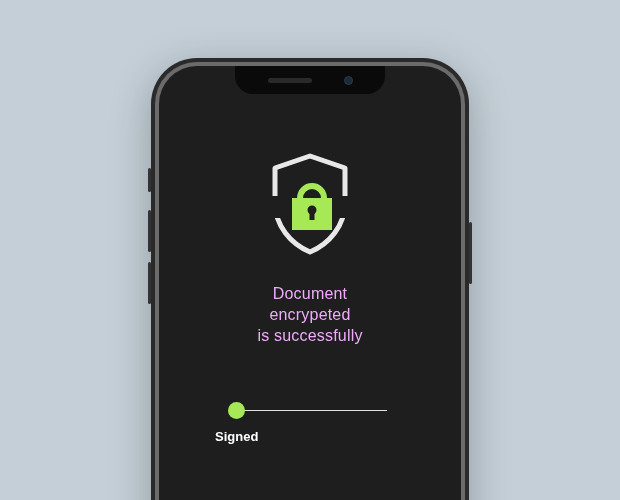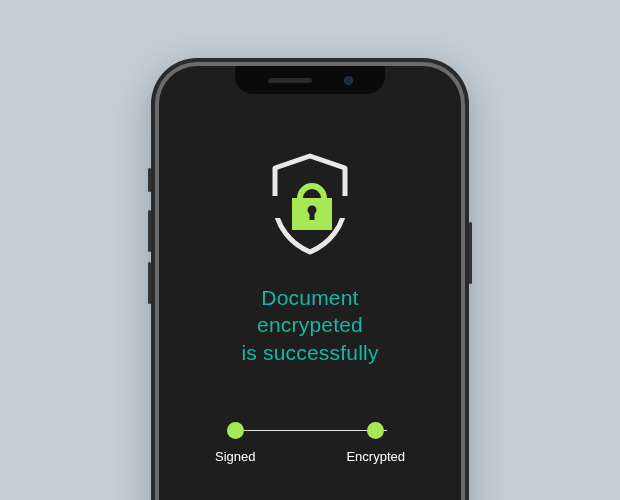--- a/index.html
+++ b/index.html
@@ -48,36 +48,36 @@
     .speaker { width:44px; height:5px; background:#2a2a2a; border-radius:3px; }
     .cam { width:9px; height:9px; background:#1a2a3a; border:1px solid #2a3a4a; border-radius:50%; }
     .content {
       margin-top:86px;
       display:flex; flex-direction:column; align-items:center;
       width:100%;
     }
     .icon-hold { width:90px; height:104px; }
     .headline {
       margin-top:28px;
-      color:#14b8a6; font-size:21px; font-weight:500;
+      color:#f0abfc; font-size:16px; font-weight:500;
       text-align:center; line-height:1.3; letter-spacing:.2px;
     }
     .steps {
       margin-top:56px;
       width:190px;
       display:flex; align-items:center; justify-content:space-between;
       position:relative;
     }
     .steps::before {
       content:""; position:absolute; left:18px; right:18px; top:8px;
       height:1px; background:#e0e0e0;
     }
     .step { display:flex; flex-direction:column; align-items:center; gap:10px; position:relative; z-index:1; }
     .dot { width:17px; height:17px; border-radius:50%; background:#a7e856; }
-    .step-label { color:#fff; font-size:13px; font-weight:400; }
+    .step-label { color:#fff; font-size:13px; font-weight:700; }
   </style>
 </head>
 <body>
 
 <div class="phone">
   <div class="side-btn sb1"></div>
   <div class="side-btn sb2"></div>
   <div class="side-btn sb3"></div>
   <div class="side-btn sb4"></div>
   <div class="phone-inner">
@@ -103,22 +103,18 @@
           <div>Document</div>
           <div>encrypeted</div>
           <div>is successfully</div>
         </div>
 
         <div class="steps">
           <div class="step">
             <div class="dot"></div>
             <div class="step-label">Signed</div>
           </div>
-          <div class="step">
-            <div class="dot"></div>
-            <div class="step-label">Encrypted</div>
-          </div>
         </div>
       </div>
 
     </div>
   </div>
 </div>
 
 </body></html>

